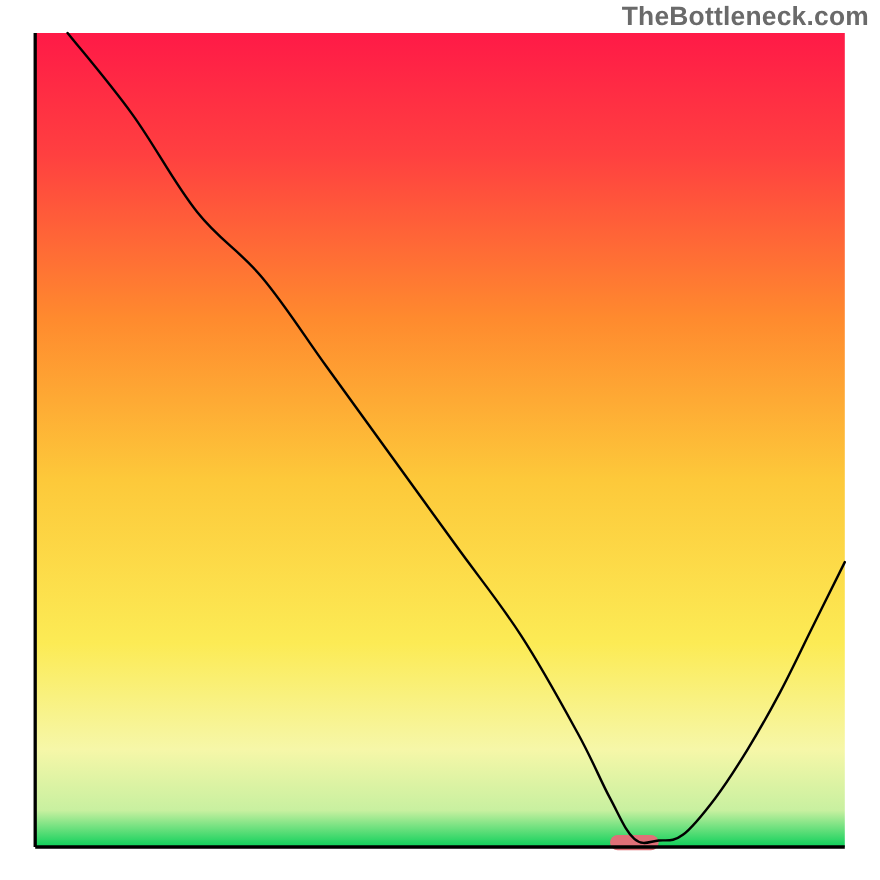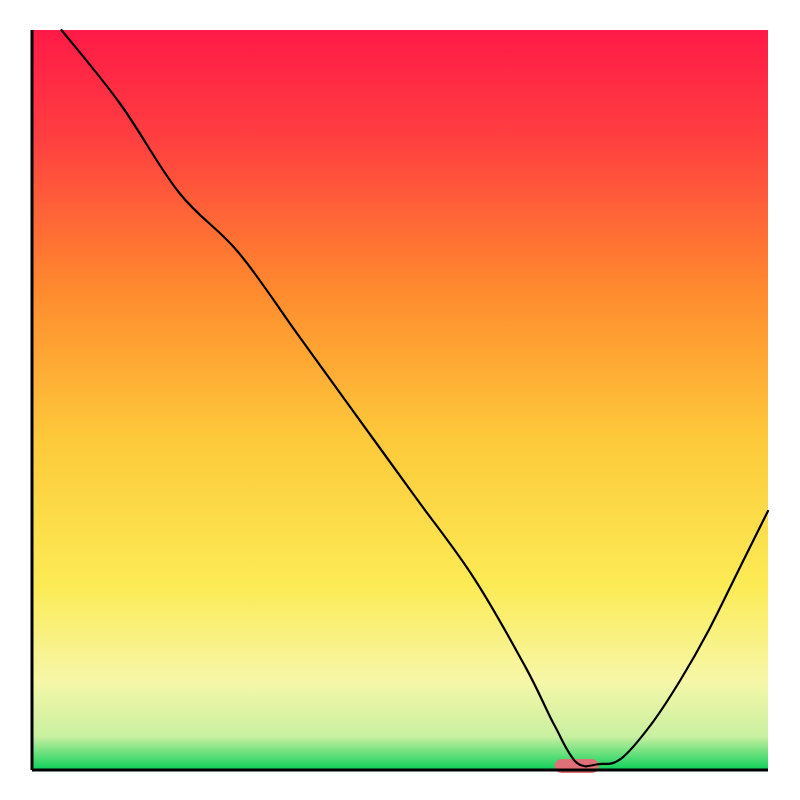--- a/index.html
+++ b/index.html
@@ -27,20 +27,21 @@
     z-index: 5;
   }
   svg {
     display: block;
   }
 </style>
 </head>
 <body>
 
 <div class="chart-container">
+  <div class="watermark">TheBottleneck.com</div>
 
   <svg id="chart-svg" width="800" height="800" viewBox="0 0 800 800">
     <defs>
       <linearGradient id="bg-grad" x1="0" y1="0" x2="0" y2="1">
         <stop id="g-stop-0" offset="0%" stop-color="#ff1a47"></stop>
         <stop id="g-stop-1" offset="15%" stop-color="#ff4040"></stop>
         <stop id="g-stop-2" offset="35%" stop-color="#ff8a2e"></stop>
         <stop id="g-stop-3" offset="55%" stop-color="#fdc93a"></stop>
         <stop id="g-stop-4" offset="75%" stop-color="#fceb55"></stop>
         <stop id="g-stop-5" offset="88%" stop-color="#f6f7a8"></stop>

